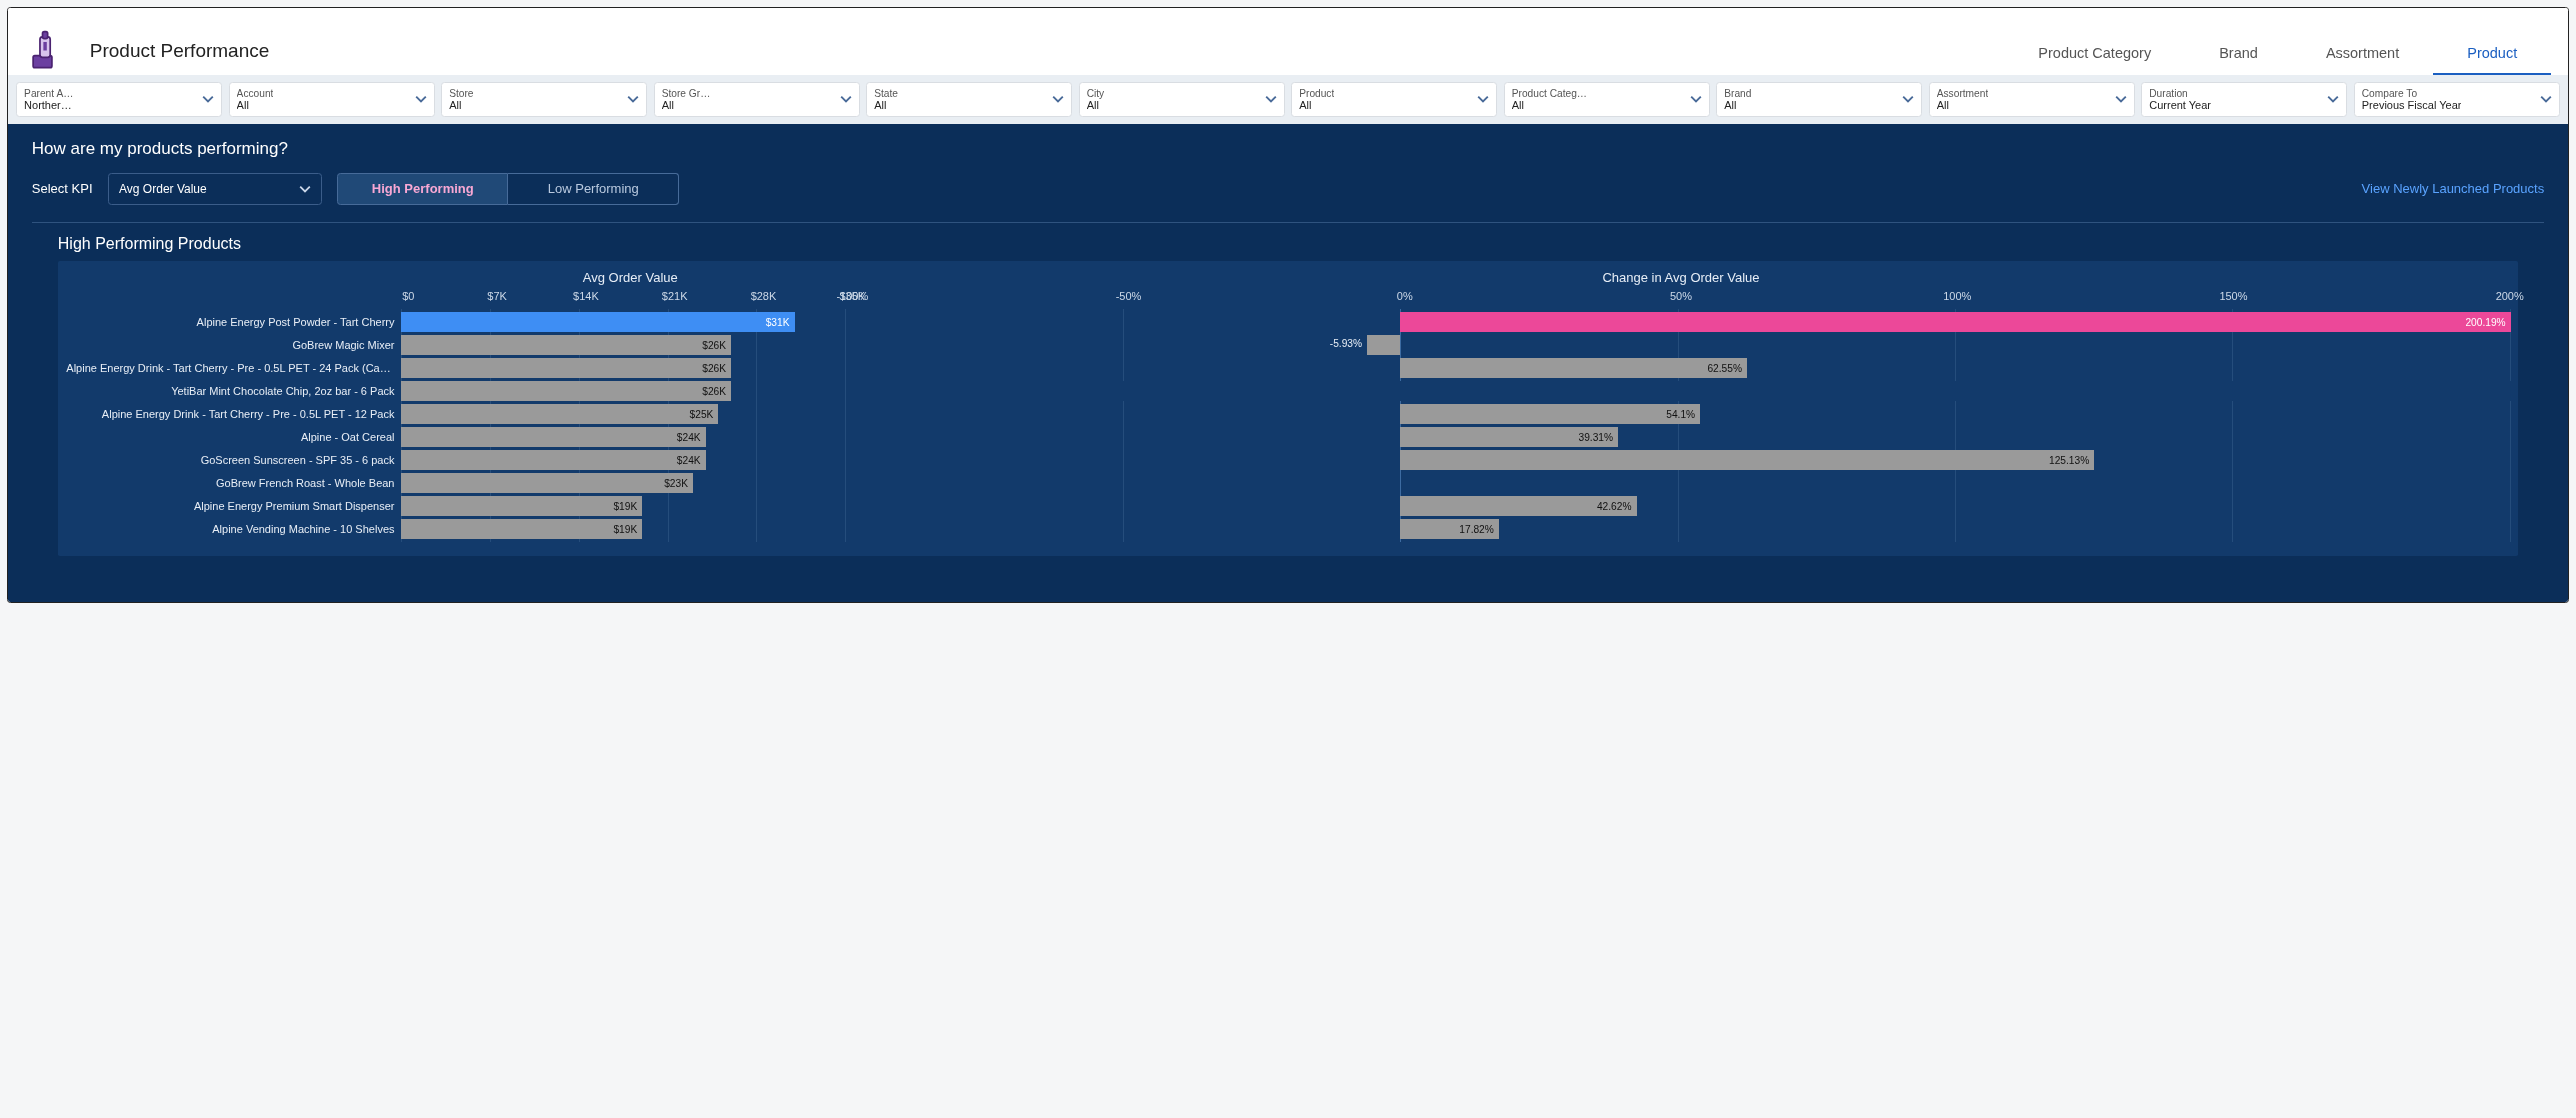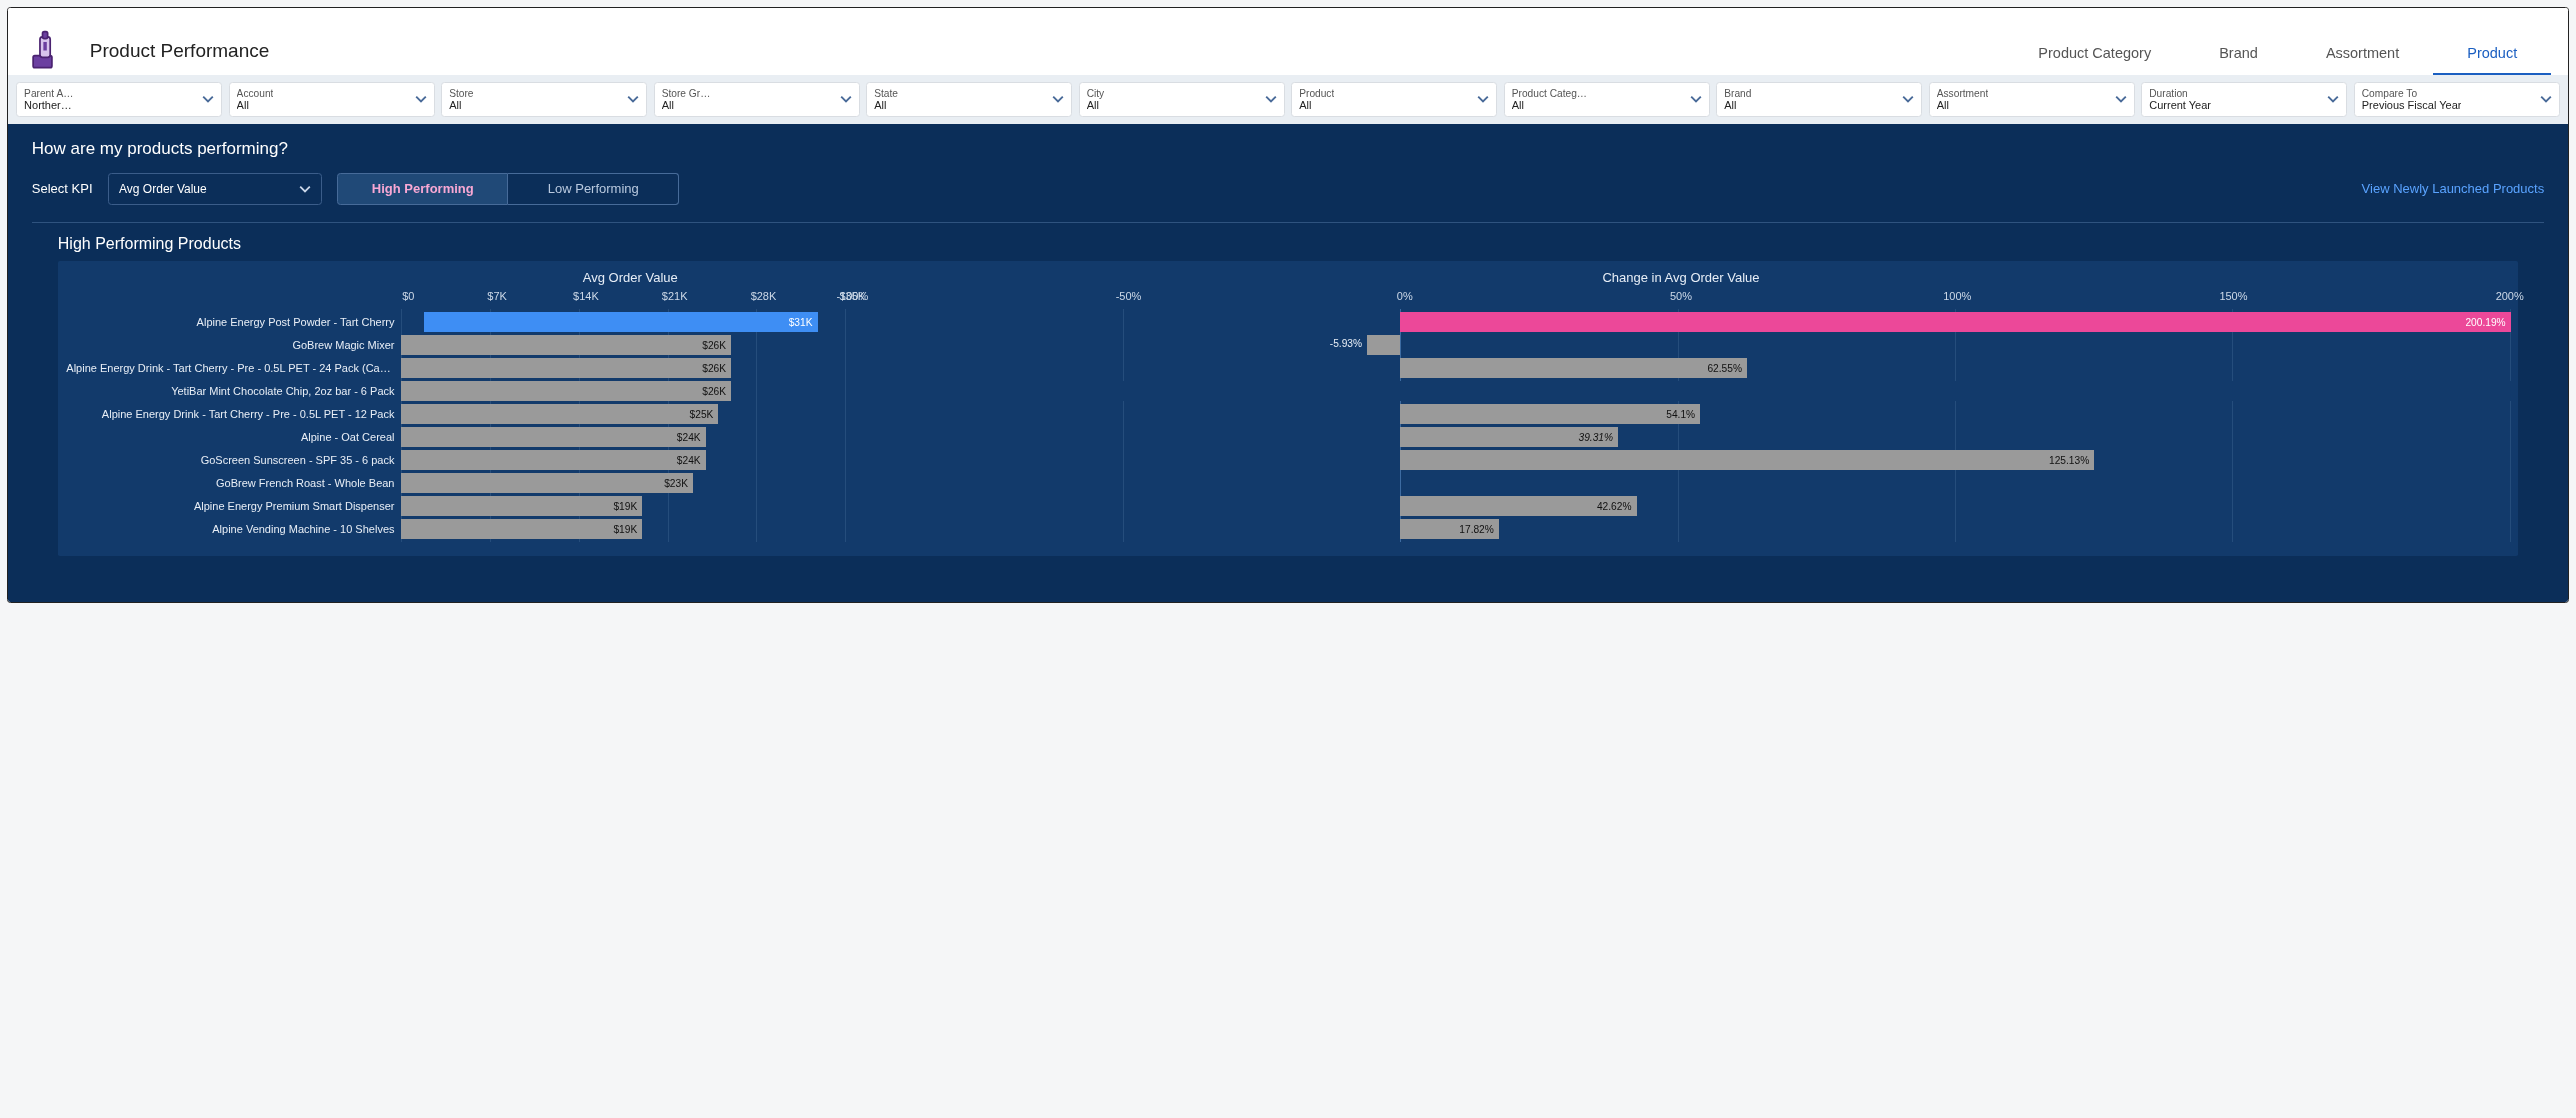--- a/index.html
+++ b/index.html
@@ -251,21 +251,21 @@
       <div class="rows" id="rows">
           <div class="row">
             <div class="rlabel">Alpine Energy Post Powder - Tart Cherry</div>
             <div class="bars-val">
               <div class="grid-v" style="left: 0%;"></div>
               <div class="grid-v" style="left: 20%;"></div>
               <div class="grid-v" style="left: 40%;"></div>
               <div class="grid-v" style="left: 60%;"></div>
               <div class="grid-v" style="left: 80%;"></div>
               <div class="grid-v" style="left: 100%;"></div>
-              <div class="bar highlight" style="left: 0%; width: 88.5714%; margin-left: 23px;">
+              <div class="bar highlight" style="left: 0%; width: 88.5714%;">
                 <span class="val">$31K</span>
               </div>
             </div>
             <div class="bars-chg">
               <div class="grid-v" style="left: 0%;"></div>
               <div class="grid-v" style="left: 16.6667%;"></div>
               <div class="grid-v origin" style="left: 33.3333%;"></div>
               <div class="grid-v" style="left: 50%;"></div>
               <div class="grid-v" style="left: 66.6667%;"></div>
               <div class="grid-v" style="left: 83.3333%;"></div>
@@ -381,21 +381,21 @@
               </div>
             </div>
             <div class="bars-chg">
               <div class="grid-v" style="left: 0%;"></div>
               <div class="grid-v" style="left: 16.6667%;"></div>
               <div class="grid-v origin" style="left: 33.3333%;"></div>
               <div class="grid-v" style="left: 50%;"></div>
               <div class="grid-v" style="left: 66.6667%;"></div>
               <div class="grid-v" style="left: 83.3333%;"></div>
               <div class="grid-v" style="left: 100%;"></div>
-              <div class="bar" style="left: 33.3333%; width: 13.1033%; font-style: italic;">
+              <div class="bar" style="left: 33.3333%; width: 13.1033%;">
                 <span class="val">39.31%</span>
               </div>
             </div>
           </div>
           <div class="row">
             <div class="rlabel">GoScreen Sunscreen - SPF 35 - 6 pack</div>
             <div class="bars-val">
               <div class="grid-v" style="left: 0%;"></div>
               <div class="grid-v" style="left: 20%;"></div>
               <div class="grid-v" style="left: 40%;"></div>

